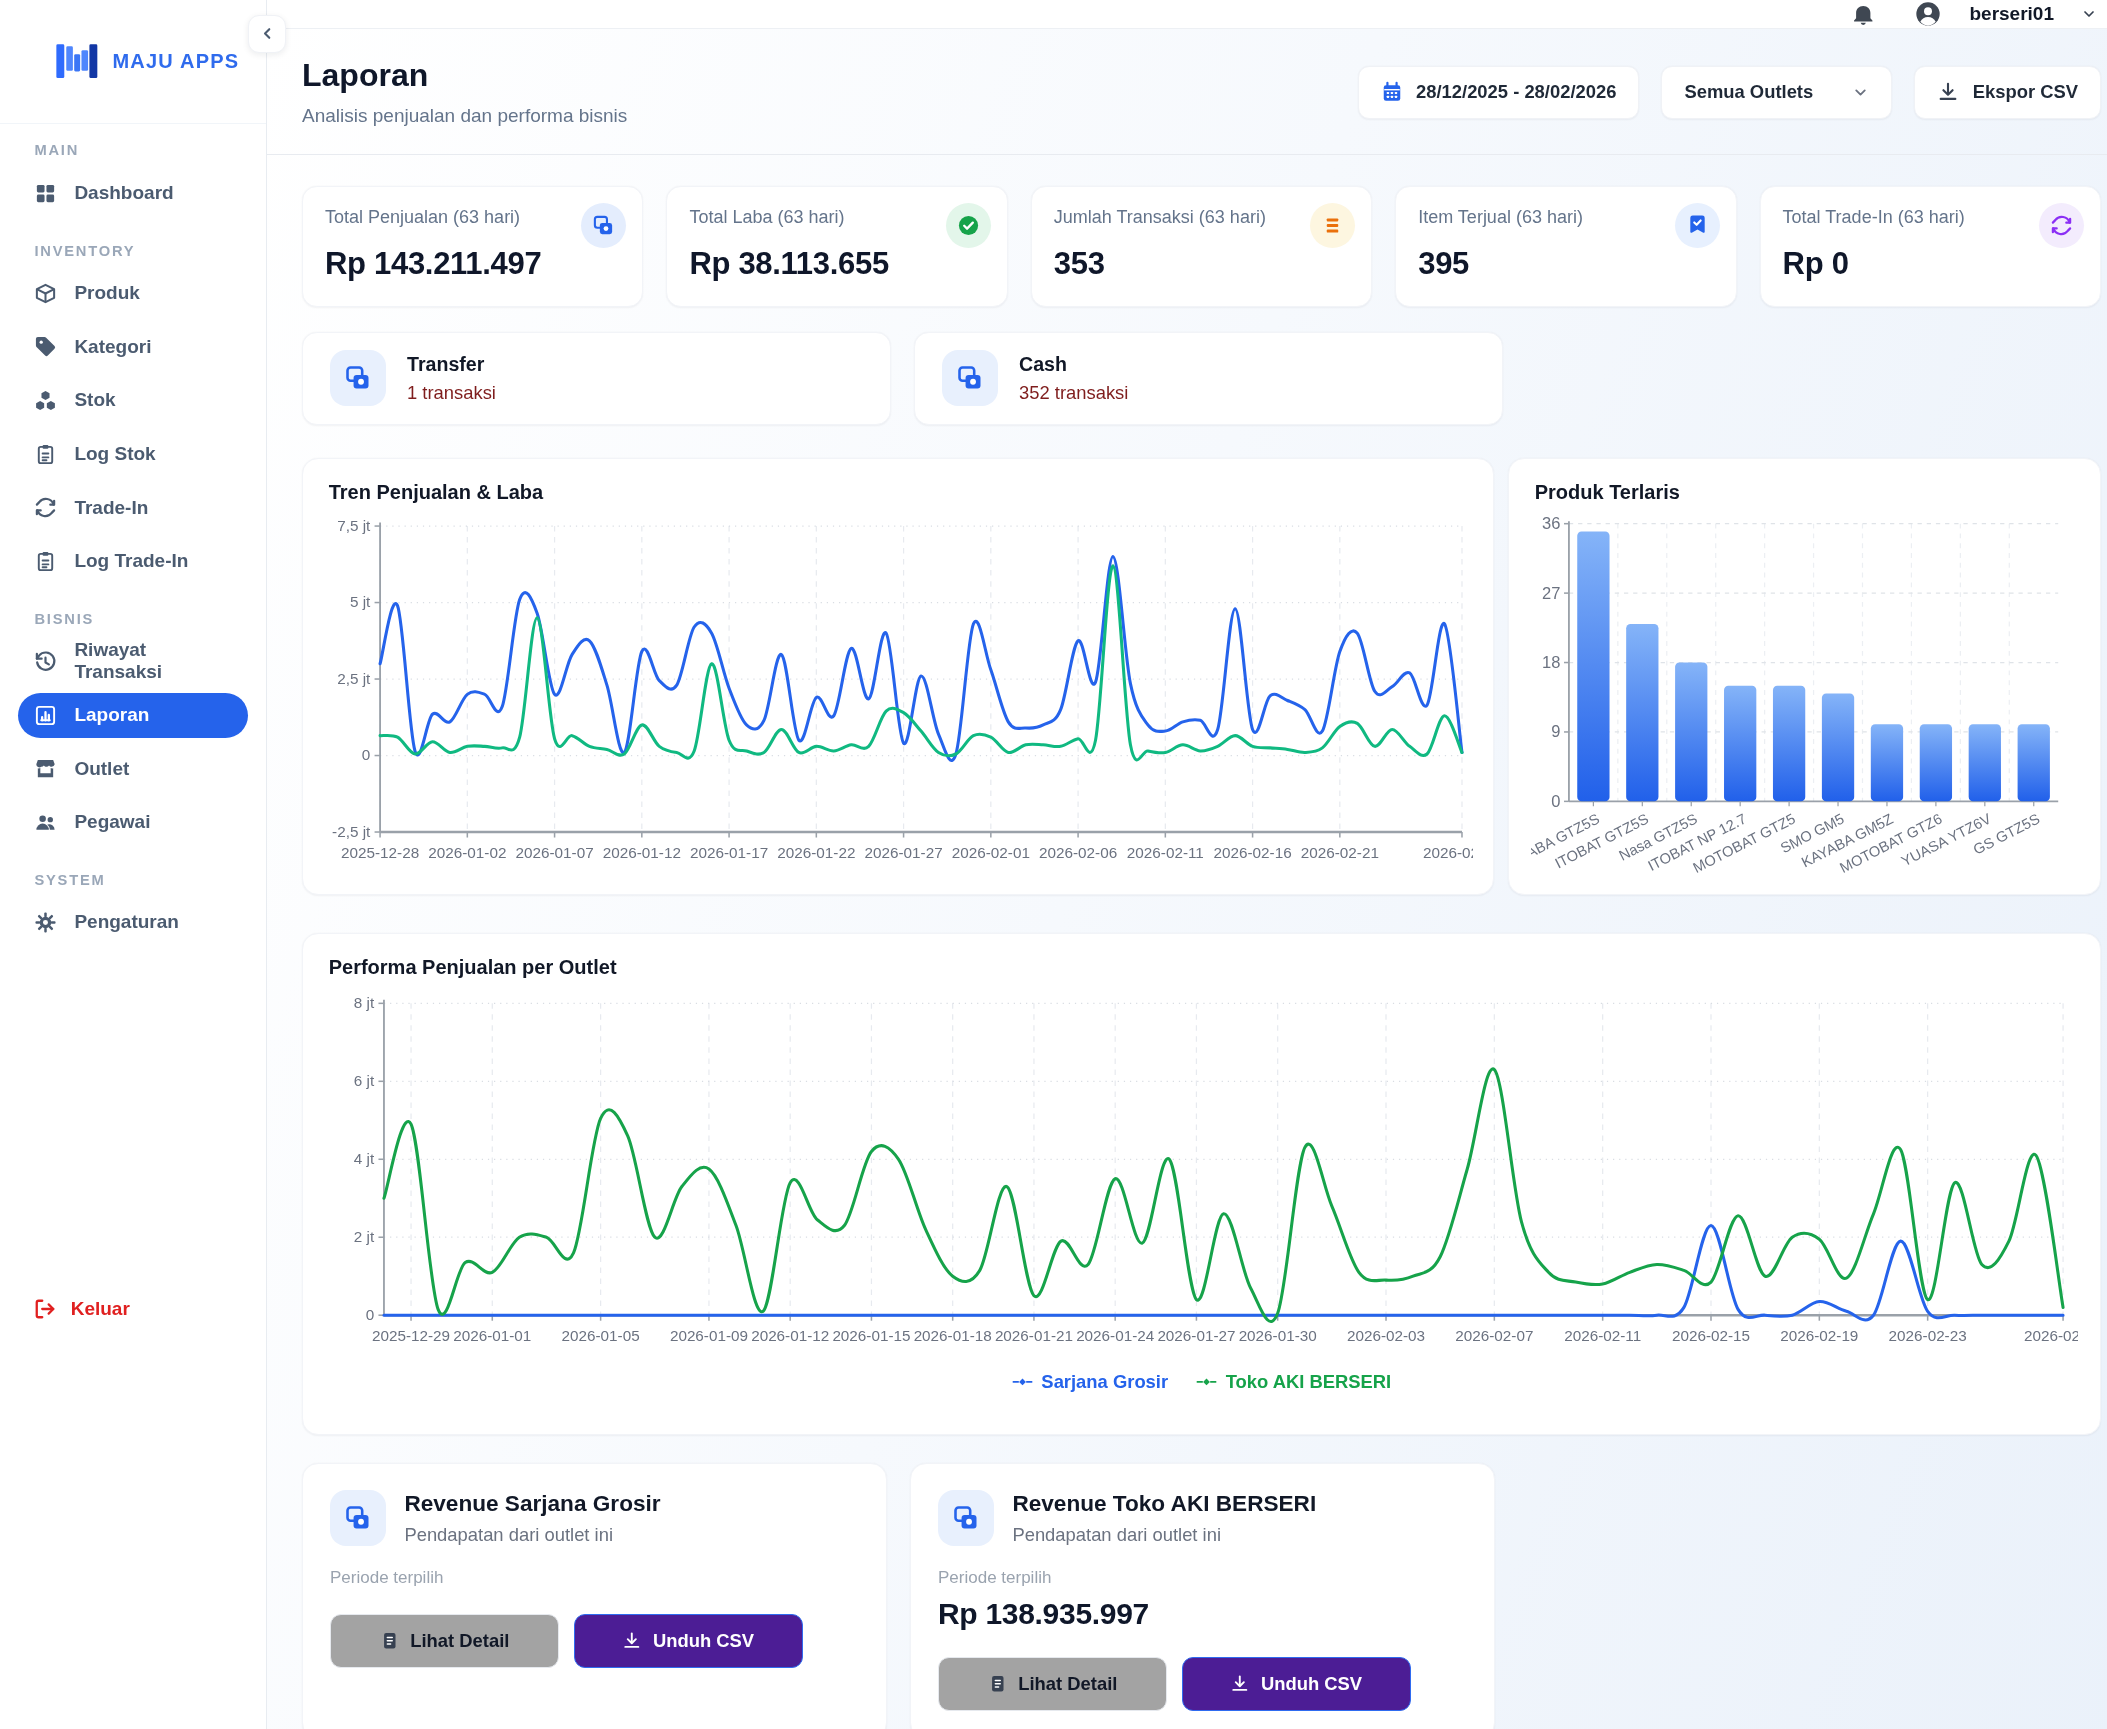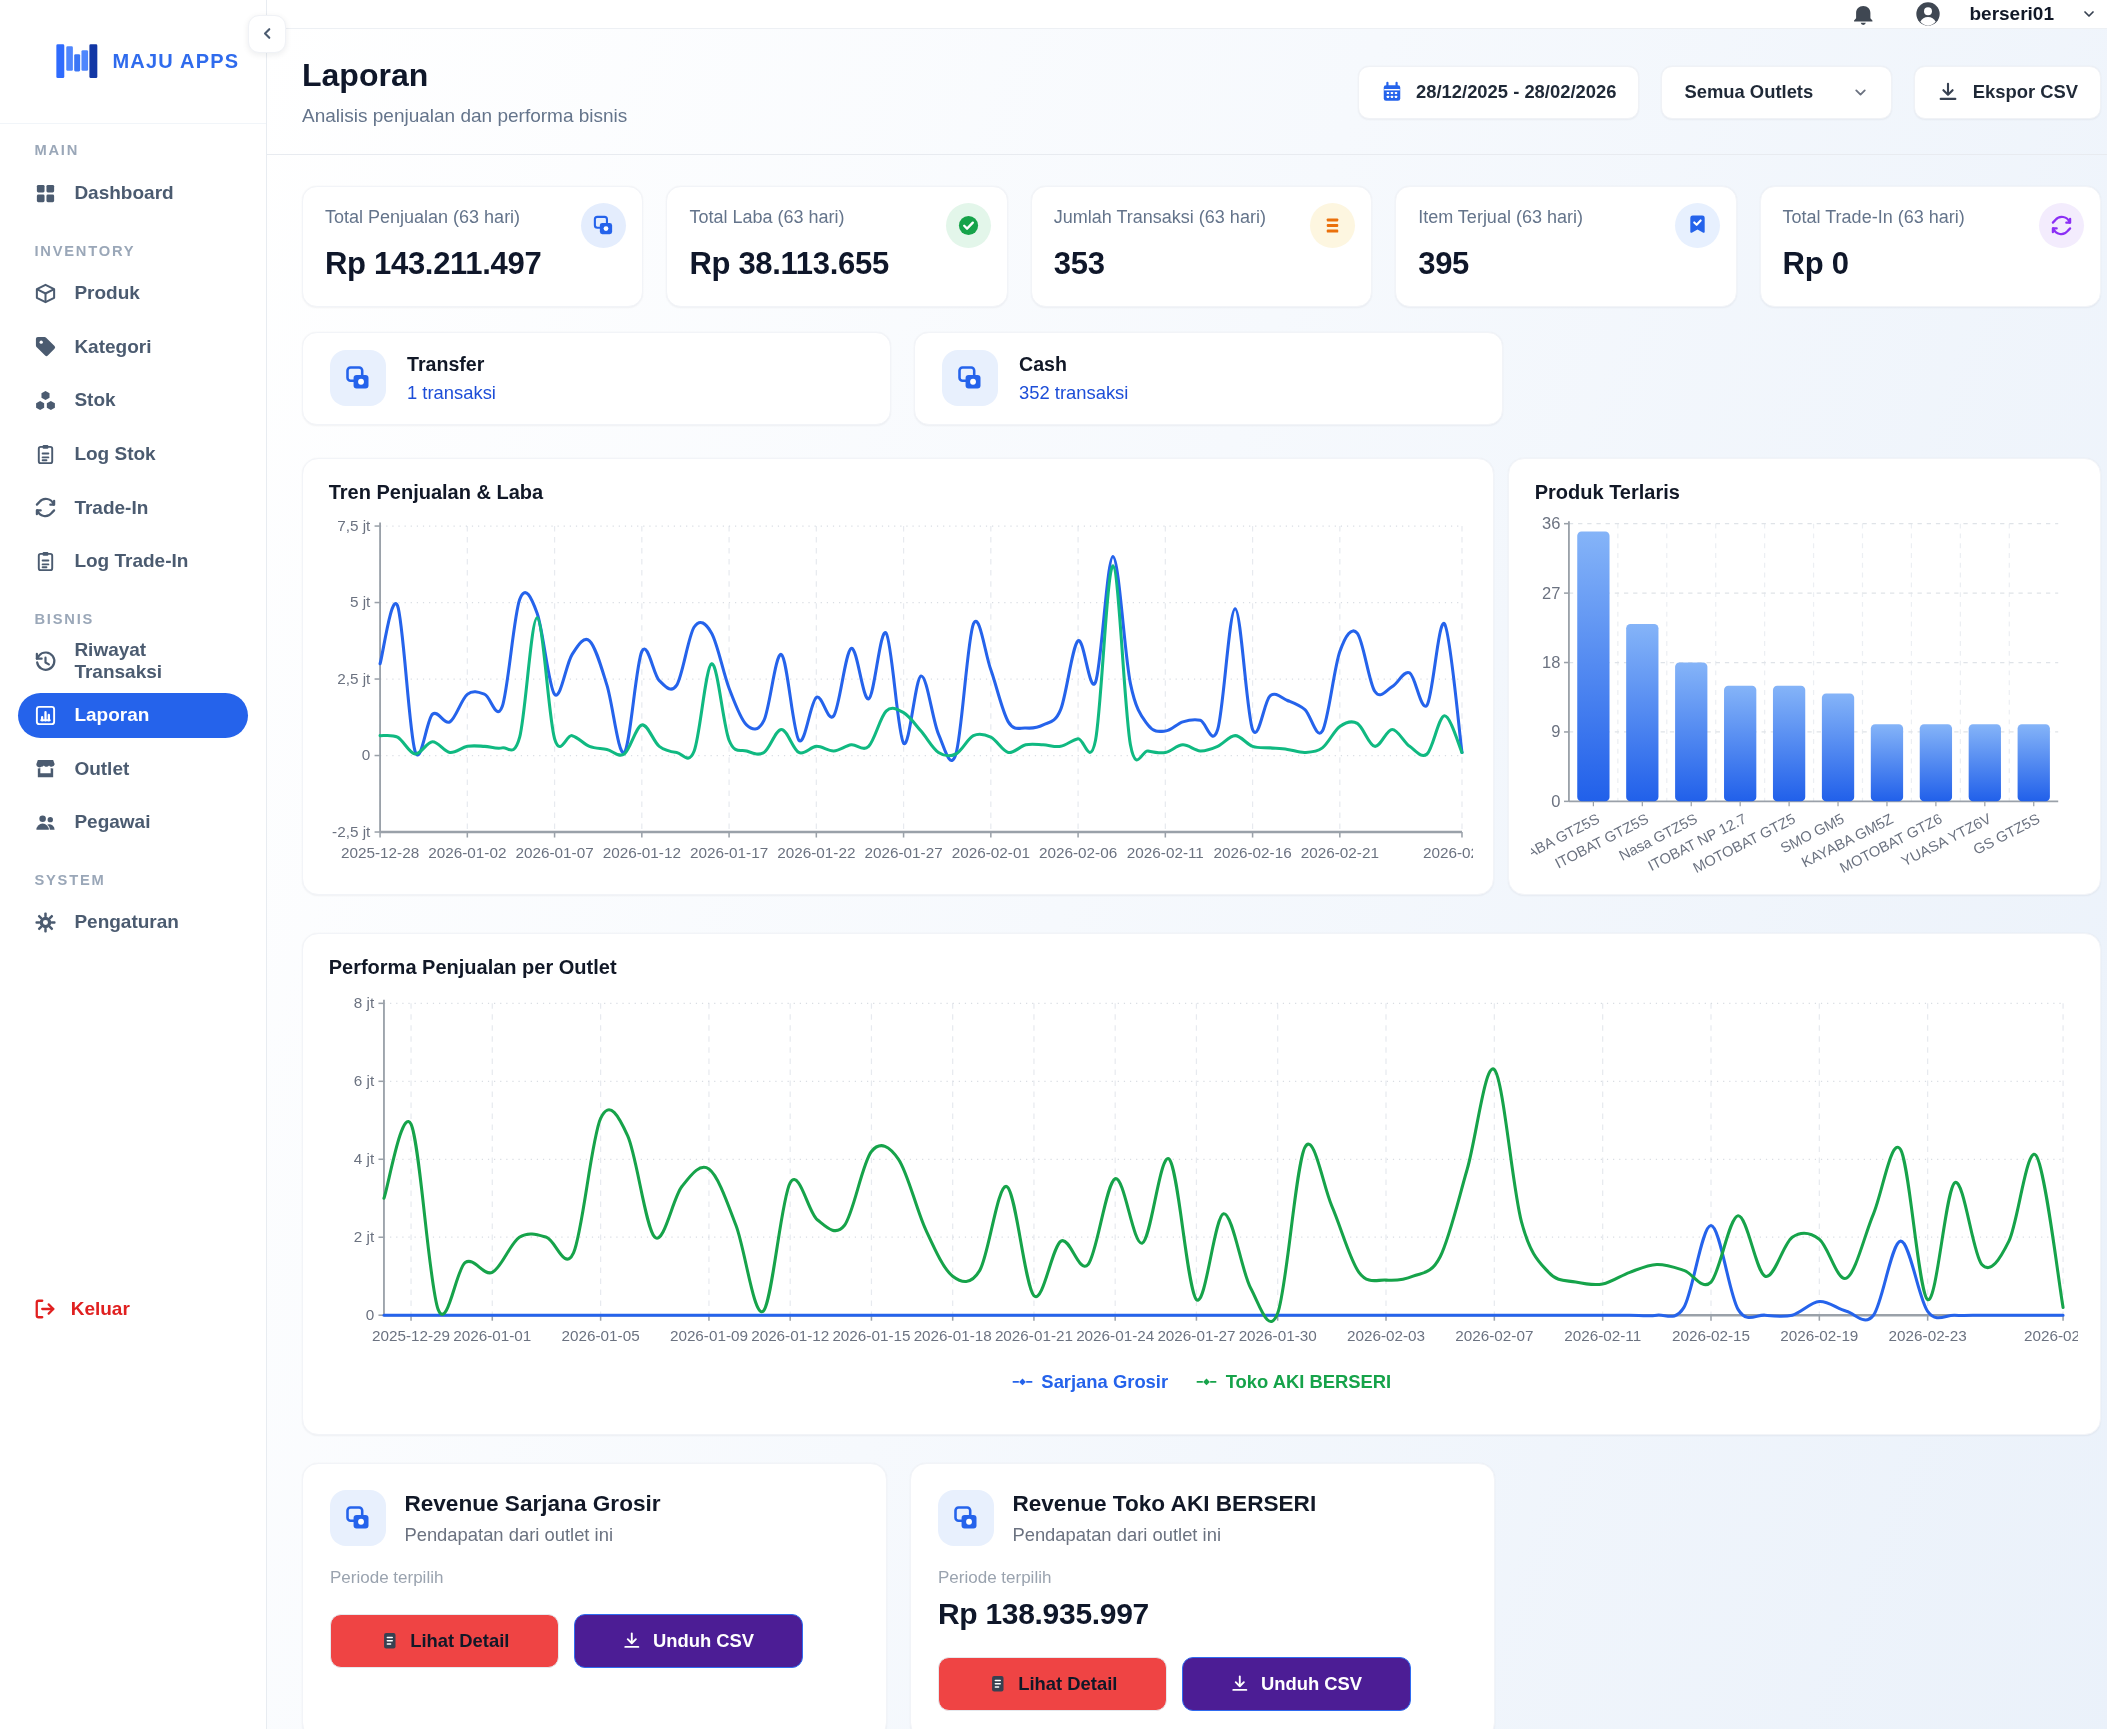--- a/index.html
+++ b/index.html
@@ -66,21 +66,21 @@
   .stat-icon svg { width:23px; height:23px; }
 
   
   .pay-row { display:flex; gap:23px; margin-top:24.5px; }
   .pay-card { width:589px; height:93px; background:#fff; border:0.6px solid #f2f4f8; border-radius:14.7px;
               box-shadow:0 0.6px 1.8px rgba(16,24,40,.05); display:flex; align-items:center; gap:21px; padding:0 27px; }
   .squircle { width:56px; height:56px; border-radius:16px; background:#e8f0fd; color:#2563eb;
               display:flex; align-items:center; justify-content:center; flex:0 0 56px; }
   .squircle svg { width:28px; height:28px; }
   .pay-title { font-size:19.6px; font-weight:700; color:#111827; }
-  .pay-sub { font-size:18.4px; color:#1d4ed8; margin-top:6.1px; }
+  .pay-sub { font-size:18.4px; color:#7f1d1d; margin-top:6.1px; }
 
   
   .charts-row { display:flex; gap:14px; margin-top:33px; }
   .card { background:#fff; border:0.6px solid #f2f4f8; border-radius:16px; box-shadow:0 0.6px 1.8px rgba(16,24,40,.05); }
   .trend-card { width:1192px; height:437px; padding:19.6px 22px; }
   .products-card { flex:1; height:437px; padding:19.6px 22px; }
   .card-title { font-size:20px; font-weight:700; color:#111827; margin:2.4px 0 6.1px 3.7px; }
   .outlet-card { width:100%; height:502px; margin-top:38px; padding:19.6px 22px; }
   .legend-row { display:flex; justify-content:center; gap:28px; margin-top:11px; }
   .legend-item { display:flex; align-items:center; gap:8.6px; font-size:18.4px; font-weight:600; }
@@ -92,21 +92,21 @@
               box-shadow:0 0.6px 1.8px rgba(16,24,40,.05); }
   .rev-head { display:flex; gap:18.4px; align-items:flex-end; }
   .rev-title { font-size:22.6px; font-weight:800; color:#111827; margin-top:2.4px; }
   .rev-sub { font-size:18.4px; color:#6b7280; margin-top:7.3px; }
   .rev-period { font-size:17px; color:#9aa3af; margin-top:22px; }
   .rev-value { font-size:30px; font-weight:800; color:#0f172a; margin-top:8.6px; letter-spacing:-0.3px; }
   .rev-buttons { display:flex; gap:14.7px; margin-top:26px; }
   .btn { height:54px; border-radius:11px; display:flex; align-items:center; justify-content:center; gap:11px;
          font-size:18.4px; font-weight:600; cursor:pointer; }
   .btn svg { width:19.6px; height:19.6px; }
-  .btn-outline { width:229px; background:#ef4444; border:0.6px solid #e6e9ee; color:#111827; }
+  .btn-outline { width:229px; background:#a3a3a3; border:0.6px solid #e6e9ee; color:#111827; }
   .btn-primary { width:229px; background:#4c1d95; border:0.6px solid #2f6bf0; color:#fff;text-align:right; }
 
   svg text { font-family:"Liberation Sans", sans-serif; }
 </style>
 </head>
 <body>
 
 <div class="app">
 
   <aside class="sidebar">

